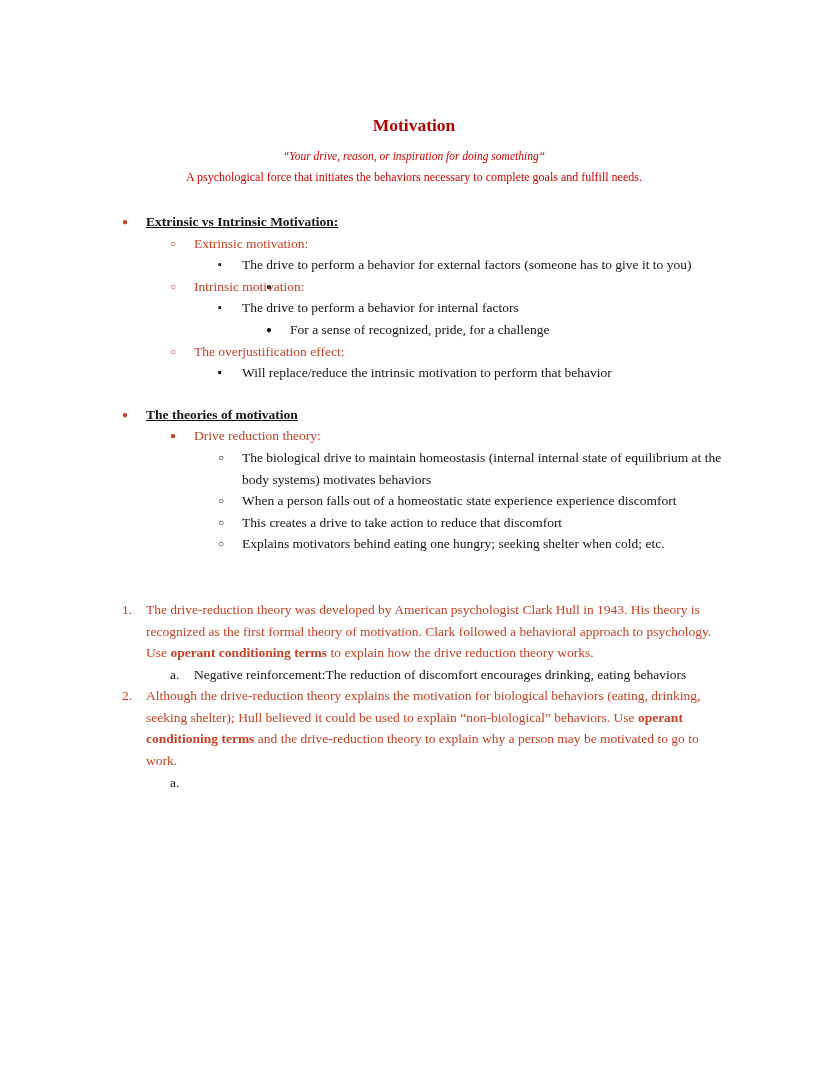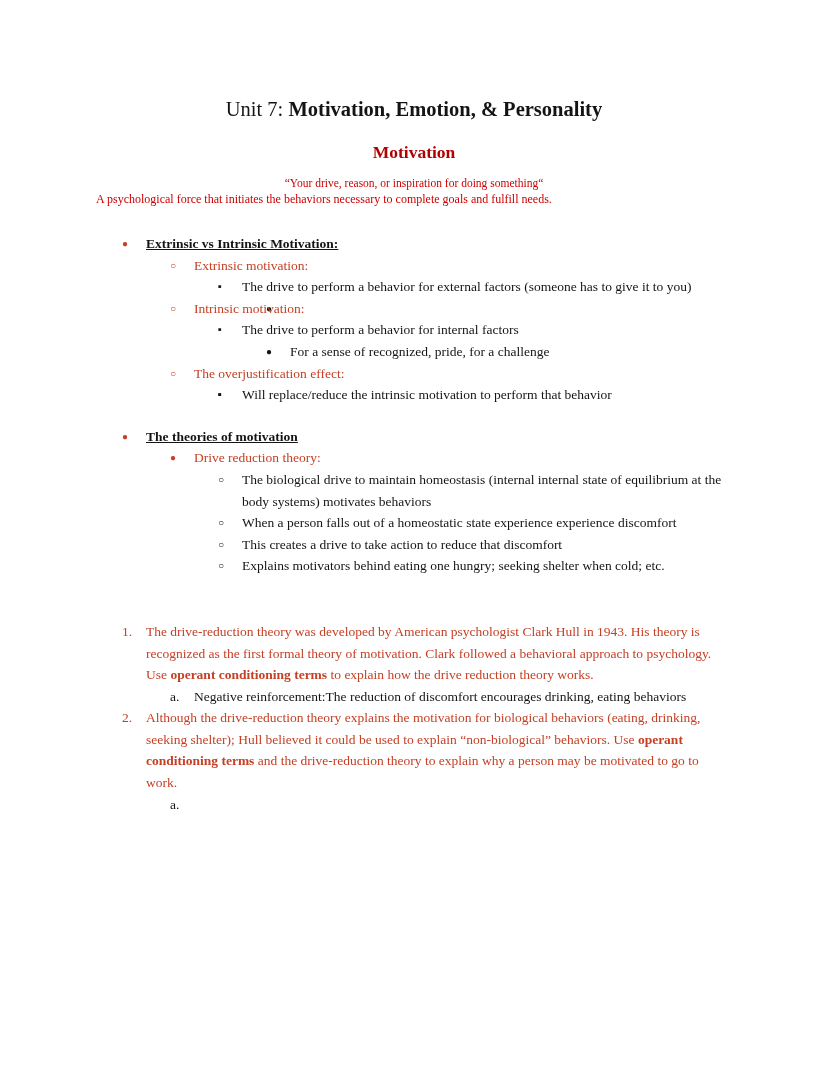--- a/index.html
+++ b/index.html
@@ -29,26 +29,28 @@
     font-weight:bold;
     color:var(--title-red);
     margin-top:18px;
   }
   .doc-quote {
     text-align:center;
     font-size:11.5px;
     line-height:15px;
     color:var(--accent-red);
     margin-top:13px;
+    font-style:italic;
   }
   .doc-tagline {
-    text-align:left;
+    text-align:center;
     font-size:12px;
     line-height:16px;
     color:var(--accent-red);
+    margin-top:5px;
   }
   .doc-body { margin-top:26px; }
   .row {
     position:relative;
     font-size:13.5px;
     line-height:21.6px;
     color:var(--text-black);
   }
   .row.red { color:var(--body-red); }
   .row.bold { font-weight:bold; }
@@ -68,21 +70,20 @@
   .marker.square { font-size:11px; }
   .marker.num    { font-size:13.5px; font-weight:normal; text-decoration:none; }
   .marker.red   { color:var(--body-red); }
   .marker.black { color:var(--text-black); }
   .gap { width:100%; }
 </style>
 </head>
 <body>
 
 <div class="page">
-  <div class="doc-title"><span>Unit 7: </span><span class="b">Motivation, Emotion, &amp; Personality</span></div>
   <div class="doc-subtitle">Motivation</div>
   <div class="doc-quote">“Your drive, reason, or inspiration for doing something“</div>
   <div class="doc-tagline">A psychological force that initiates the behaviors necessary to complete goals and fulfill needs.</div>
   <div class="doc-body">
       <div class="row lvl0 bold underline"><span class="marker disc red">●</span><span class="txt"><span>Extrinsic vs Intrinsic Motivation:</span></span></div>
       <div class="row lvl1 red"><span class="marker circle red">○</span><span class="txt"><span>Extrinsic motivation:</span></span></div>
       <div class="row lvl2"><span class="marker square black">▪</span><span class="txt"><span>The drive to perform a behavior for external factors (someone has to give it to you)</span></span></div>
       <div class="row lvl3"><span class="marker disc black">●</span></div>
       <div class="row lvl1 red"><span class="marker circle red">○</span><span class="txt"><span>Intrinsic motivation:</span></span></div>
       <div class="row lvl2"><span class="marker square black">▪</span><span class="txt"><span>The drive to perform a behavior for internal factors</span></span></div>

